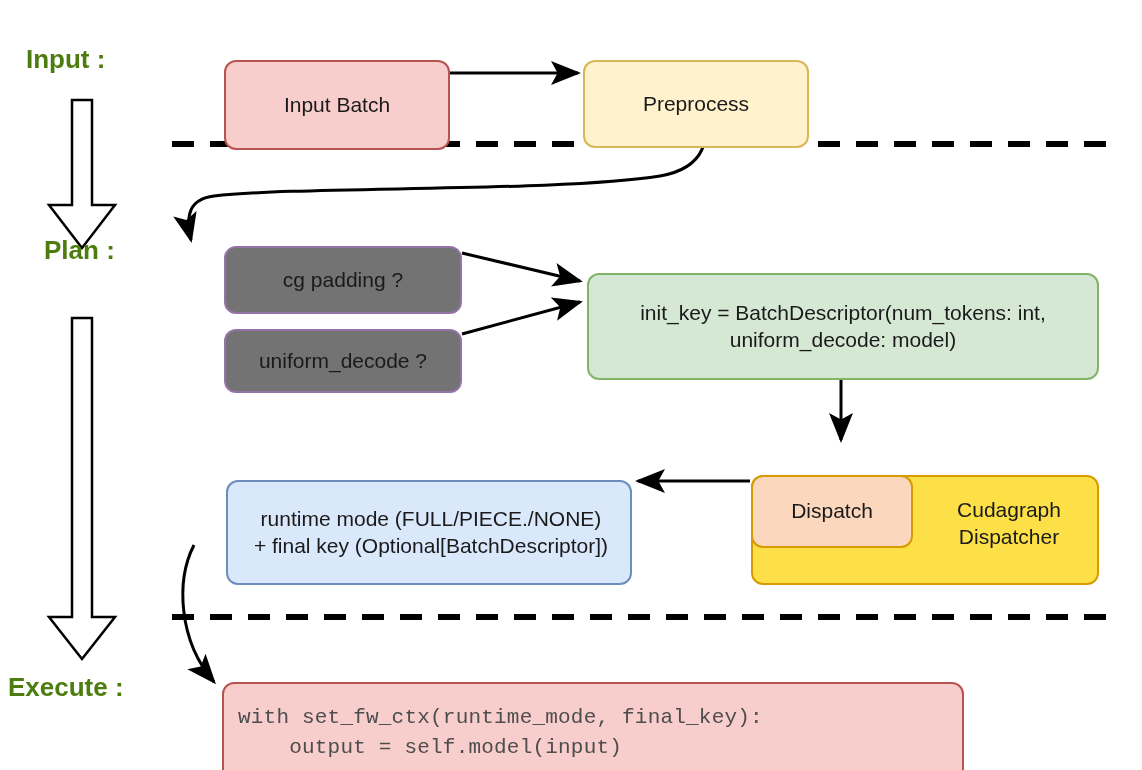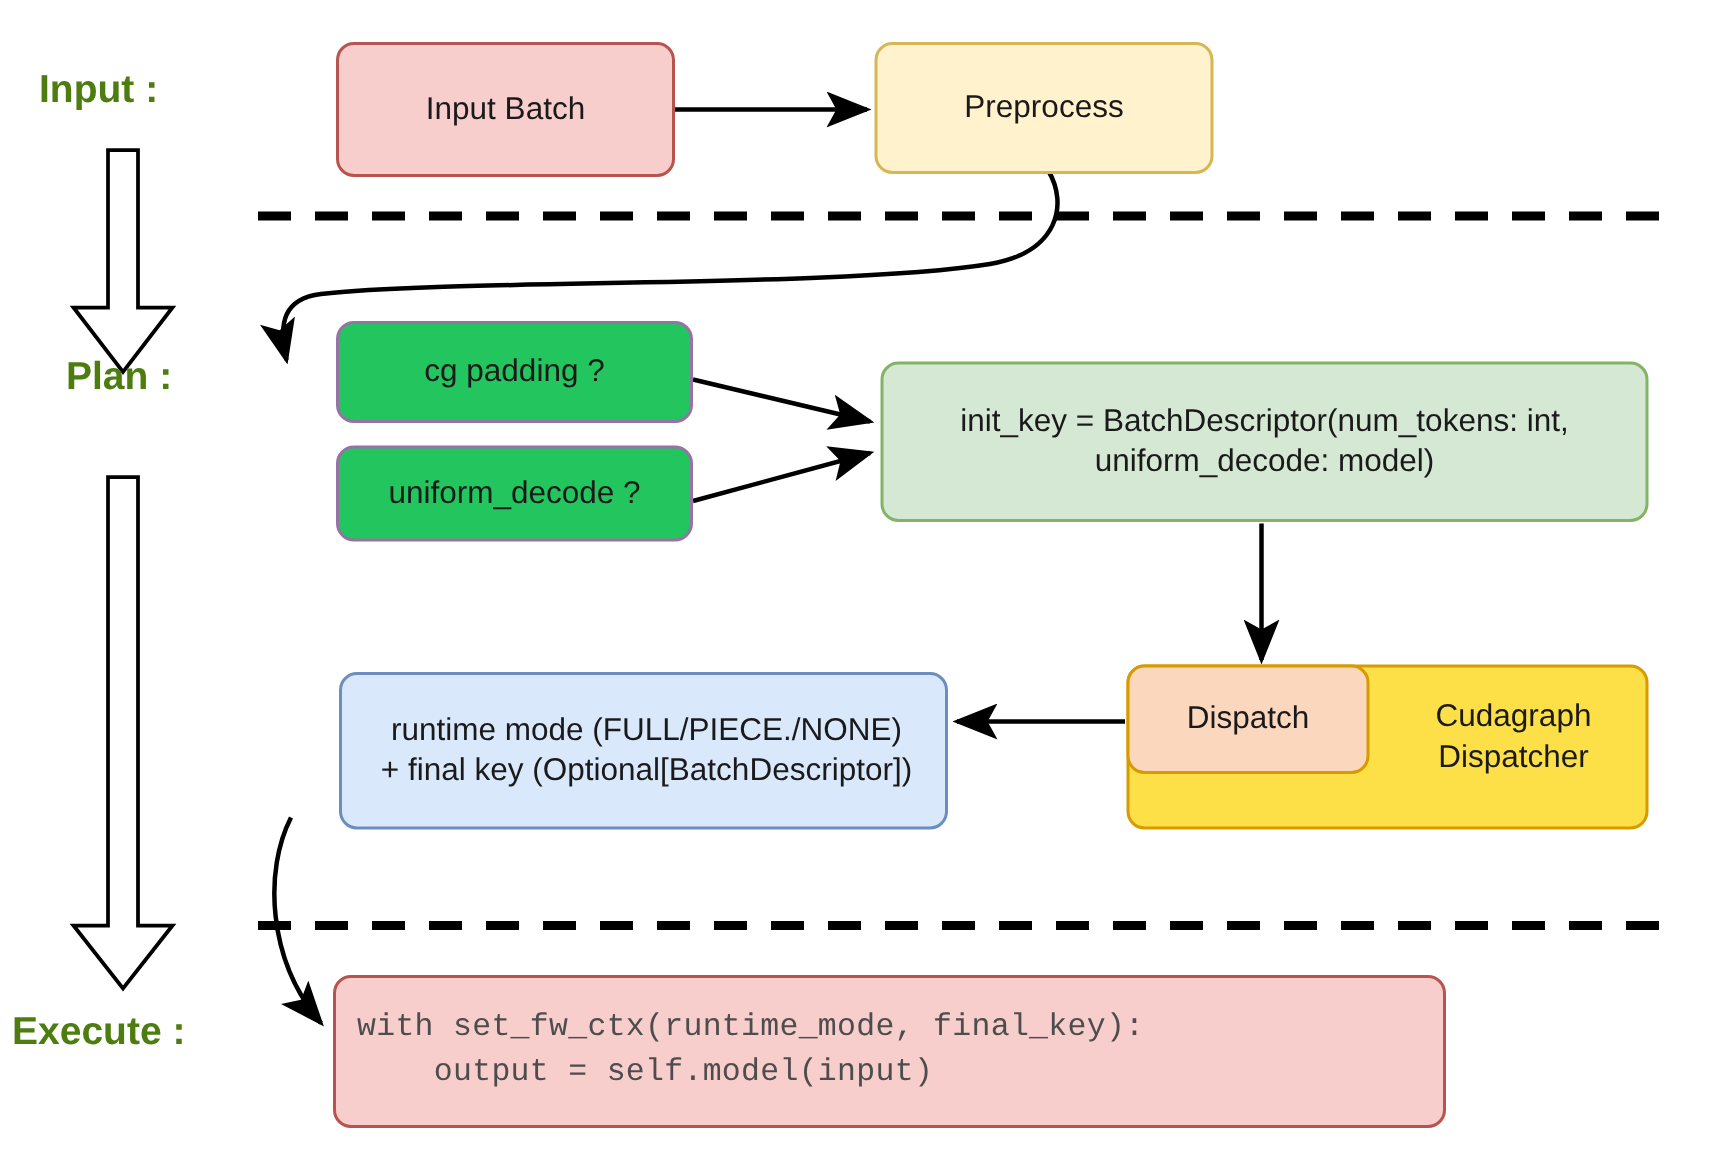--- a/index.html
+++ b/index.html
@@ -43,41 +43,42 @@
     border-width: 2px;
     display: flex;
     align-items: center;
     justify-content: center;
     text-align: center;
     font-family: "Liberation Sans", sans-serif;
     font-size: 21px;
     line-height: 1.28;
     color: #1a1a1a;
     padding: 4px 8px;
+    margin-top: 32px;
   }
   .node-text {
     display: block;
     white-space: pre-line;
   }
   .node-code {
     font-family: "Liberation Mono", "DejaVu Sans Mono", monospace;
     font-size: 21px;
     line-height: 1.45;
     color: #4d4d4d;
     text-align: left;
     justify-content: flex-start;
     padding-left: 14px;
     letter-spacing: 0.2px;
   }
   .node-code .node-text {
     white-space: pre;
   }
   .node-input-batch   { background: #f8cecc; border-color: #b85450; }
   .node-preprocess    { background: #ffe6cc; border-color: #d6b656; background: #fff2cc; border-color: #d6b656; }
-  .node-question      { background: #22c55e; border-color: #9673a6; }
+  .node-question      { background: #737373; border-color: #9673a6; }
   .node-initkey       { background: #d5e8d4; border-color: #82b366; }
   .node-dispatcher    { background: #fde047; border-color: #d79b00; }
   .node-dispatch      { background: #fad7bd; border-color: #d79b00; }
   .node-runtime       { background: #dae8fc; border-color: #6c8ebf; }
   .node-exec          { background: #f8cecc; border-color: #b85450; }
 </style>
 </head>
 <body>
 
 <div id="diagram-root">

